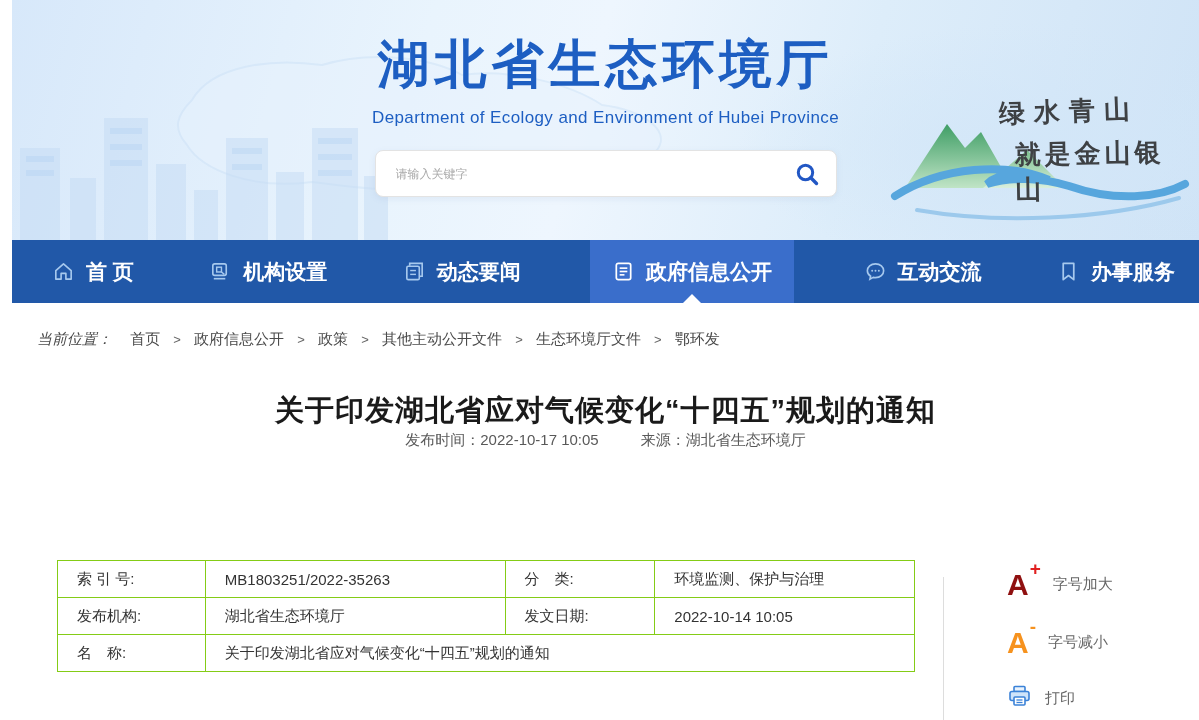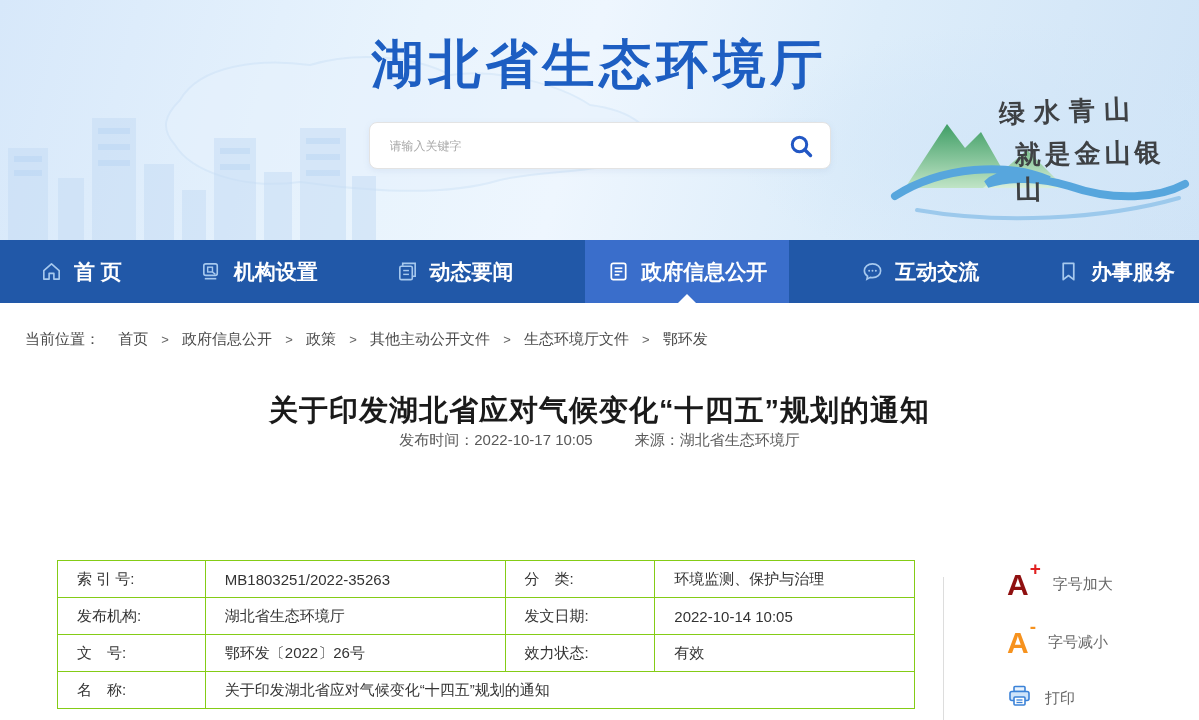--- a/index.html
+++ b/index.html
@@ -1,17 +1,17 @@
 <!DOCTYPE html>
 <html><head>
 <meta charset="utf-8">
 <style>
   * { margin:0; padding:0; box-sizing:border-box; }
   body { font-family:"Liberation Sans", sans-serif; background:#fff; }
-  .page { position:relative; width:1199px; height:720px; background:#fff; overflow:hidden; margin:0 auto; }
+  .page { position:relative; width:1199px; height:720px; background:#fff; overflow:hidden; margin:0 auto;padding-left:12px; }
 
   
   .header { position:relative; height:240px;
     background:linear-gradient(105deg,#d7e8fa 0%,#e9f4fd 34%,#eef6fe 48%,#ddedfa 70%,#cfe3f6 100%); overflow:hidden; }
   .header-mist { position:absolute; inset:0;
     background:radial-gradient(ellipse 420px 180px at 86% 62%, rgba(210,230,248,.9) 0%, rgba(210,230,248,0) 70%); }
   .map-blob { position:absolute; left:120px; top:40px; opacity:.55; }
   .skyline { position:absolute; left:0; bottom:0; opacity:.8; }
   .header-center { position:absolute; left:0; right:0; top:30px; text-align:center; z-index:3; }
   .site-title { font-size:52px; font-weight:bold; color:#1d5ec2; letter-spacing:5px;
@@ -39,21 +39,21 @@
   .nav-item { position:relative; display:flex; align-items:center; gap:11px; color:#fff; font-size:21px;
     font-weight:bold; cursor:pointer; padding:0 6px; white-space:nowrap; }
   .nav-item .nicon { display:flex; align-items:center; color:#a7c9ee; }
   .nav-item.active { background:#3a6ecb; padding:0 22px; }
   .nav-item.active .nicon { color:#fff; }
   .nav-item.active::after { content:""; position:absolute; bottom:0; left:50%; margin-left:-9px;
     border-left:9px solid transparent; border-right:9px solid transparent; border-bottom:9px solid #fff; }
 
   
   .breadcrumb { padding:27px 0 0 25px; font-size:15px; color:#4a4a4a; background:#fff; }
-  .breadcrumb .bc-label { margin-right:14px; }
+  .breadcrumb .bc-label { margin-right:14px;font-style:italic; }
   .crumb { color:#4a4a4a; cursor:pointer; text-decoration:none; }
   .bc-sep { margin:0 9px; color:#666; font-size:13px; }
 
   
   .article-title { margin-top:42px; text-align:center; font-size:29px; font-weight:bold; color:#1a1a1a;
     letter-spacing:1px; }
   .pub-info { text-align:center; font-size:15px; color:#595959; }
   .pub-info .gap { display:inline-block; width:42px; }
 
   
@@ -107,20 +107,21 @@
         <rect x="220" y="68" width="30" height="6"></rect>
           <rect x="220" y="84" width="30" height="6"></rect>
         <rect x="306" y="58" width="34" height="6"></rect>
           <rect x="306" y="74" width="34" height="6"></rect>
           <rect x="306" y="90" width="34" height="6"></rect>
       </g>
     </svg>
 
     <div class="header-center">
       <div class="site-title">湖北省生态环境厅</div>
+      <div class="site-subtitle">Department of Ecology and Environment of Hubei Province</div>
       <div class="search-box">
         <input type="text" placeholder="请输入关键字" style="">
         <span class="search-btn">
           <svg width="26" height="26" viewBox="0 0 26 26">
             <circle cx="11.5" cy="11.5" r="7.2" fill="none" stroke="#2257c4" stroke-width="3"></circle>
             <line x1="16.8" y1="16.8" x2="22.5" y2="22.5" stroke="#2257c4" stroke-width="3.4" stroke-linecap="round"></line>
           </svg>
         </span>
       </div>
     </div>
@@ -245,26 +246,20 @@
       <td class="lbl">分　类:</td>
       <td>环境监测、保护与治理</td>
     </tr>
     <tr>
       <td class="lbl">发布机构:</td>
       <td>湖北省生态环境厅</td>
       <td class="lbl">发文日期:</td>
       <td>2022-10-14 10:05</td>
     </tr>
     <tr>
-      <td class="lbl">文　号:</td>
-      <td>鄂环发〔2022〕26号</td>
-      <td class="lbl">效力状态:</td>
-      <td>有效</td>
-    </tr>
-    <tr>
       <td class="lbl">名　称:</td>
       <td colspan="3">关于印发湖北省应对气候变化“十四五”规划的通知</td>
     </tr>
   </tbody>
     </table>
 
   <div class="side-divider"></div>
   <div class="side-tools">
     <div class="tool">
       <span class="glyphA a-plus"><span>A</span><sup>+</sup></span>

